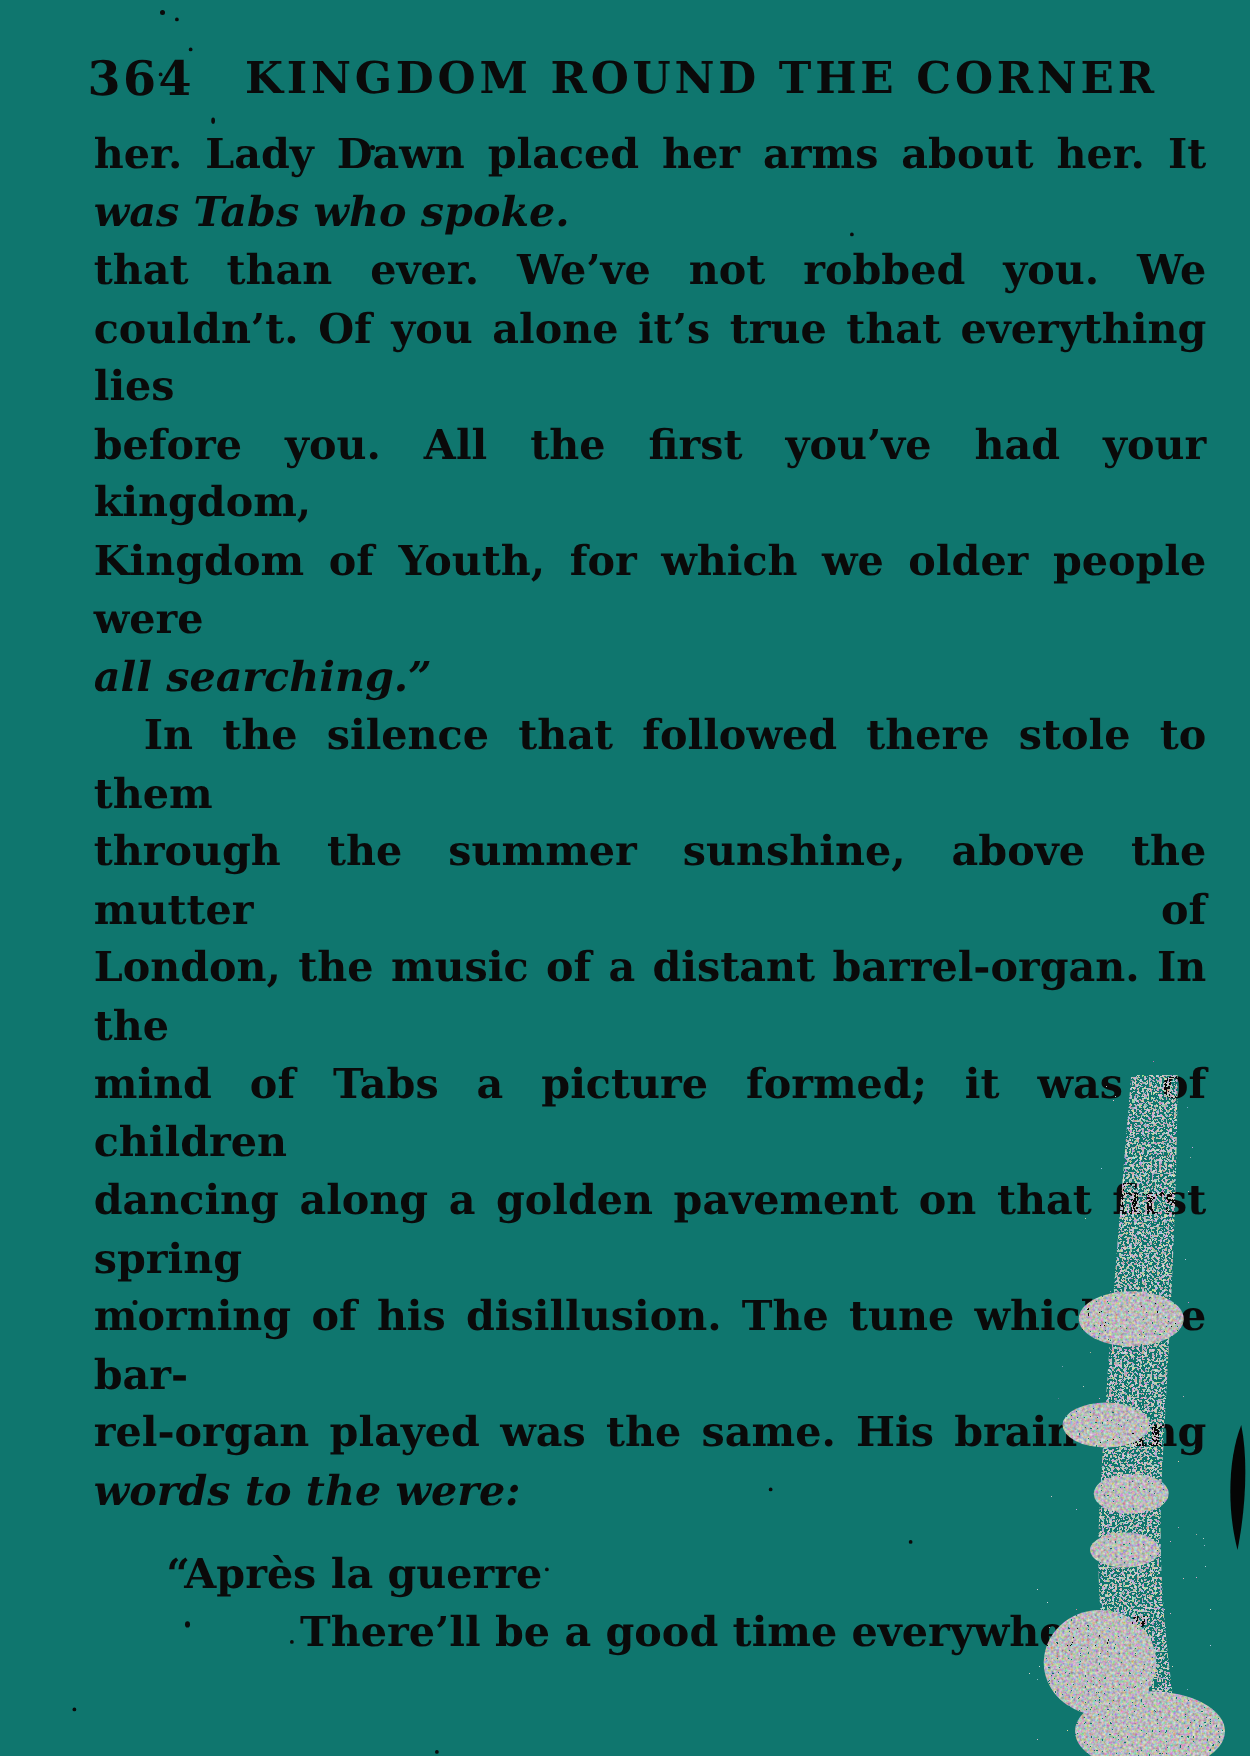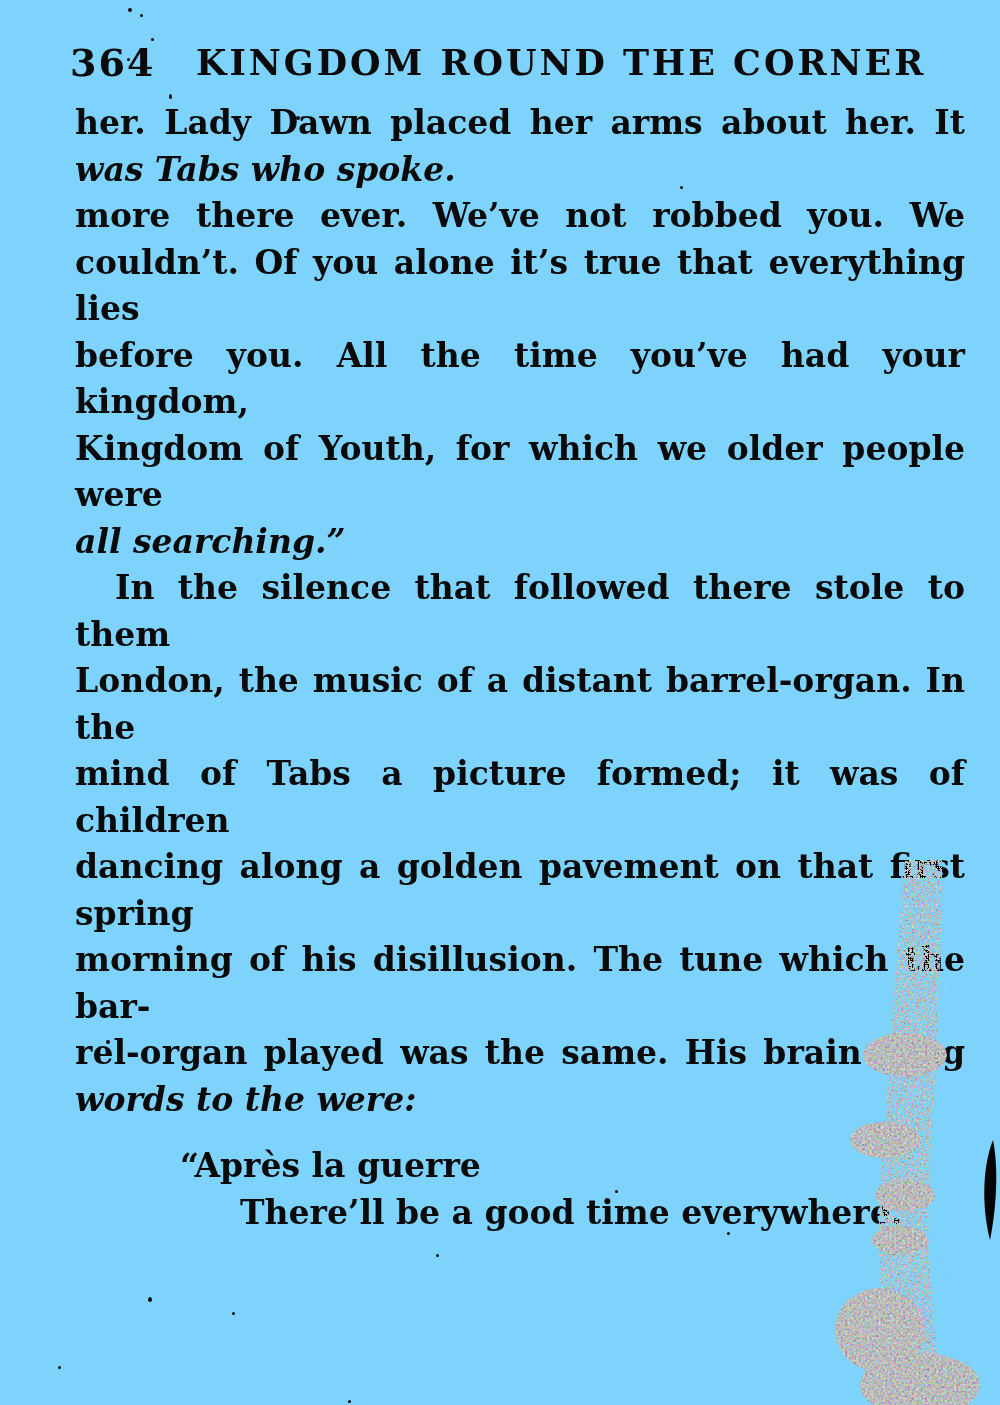--- a/index.html
+++ b/index.html
@@ -1,37 +1,37 @@
 <!DOCTYPE html>
 <html><head>
 <meta charset="utf-8">
 <style>
   html,body{margin:0;padding:0;}
   .page{
     position:relative;
     width:1000px;height:1405px;
-    background:#7dd3fc;
+    background:#0f766e;
     color:#0a0a0a;
     font-family:"DejaVu Serif","Liberation Serif",serif;
     font-weight:700;
     overflow:hidden;
   }
   .header{position:absolute;top:40px;left:0;width:100%;height:44px;}
   .pagenum{position:absolute;left:70px;top:0;font-size:38px;letter-spacing:2px;}
   .runtitle{position:absolute;left:196px;top:2px;font-size:35px;letter-spacing:3px;white-space:nowrap;}
   .body{
     position:absolute;left:75px;top:100px;width:890px;
     font-size:33px;line-height:46.5px;
   }
   .ln{text-align:justify;text-align-last:justify;white-space:normal;}
   .ln.last{text-align-last:left;font-style:italic;}
   .ln.ind{text-indent:40px;}
   .verse{margin:20px 0 28px 0;}
   .vl{text-align:left;}
-  .v1{margin-left:105px;}
+  .v1{margin-left:58px;}
   .v2{margin-left:165px;}
   .smudge{position:absolute;left:790px;top:840px;width:210px;height:565px;pointer-events:none;}
   .speck{position:absolute;background:#0a0a0a;border-radius:50%;pointer-events:none;}
   .s1{left:128px;top:8px;width:4px;height:4px;}
   .s2{left:140px;top:14px;width:3px;height:3px;}
   .s3{left:151px;top:38px;width:3px;height:3px;}
   .s4{left:296px;top:116px;width:4px;height:4px;}
   .s5{left:169px;top:94px;width:3px;height:5px;}
   .s6{left:680px;top:186px;width:3px;height:3px;}
   .s7{left:940px;top:120px;width:3px;height:3px;}
@@ -53,27 +53,28 @@
   <div class="header">
     <span class="pagenum">364</span>
     <span class="runtitle">KINGDOM ROUND THE CORNER</span>
   </div>
 
   <div class="body">
 
     <div class="ln">her.  Lady Dawn placed her arms about her.  It</div>
     <div class="ln last">was Tabs who spoke.</div>
 
-    <div class="ln">more there ever.  We’ve not robbed you.  We</div>
+    <div class="ln">that than ever.  We’ve not robbed you.  We</div>
     <div class="ln">couldn’t.  Of you alone it’s true that everything lies</div>
-    <div class="ln">before you.  All the time you’ve had your kingdom,</div>
+    <div class="ln">before you.  All the first you’ve had your kingdom,</div>
     <div class="ln">Kingdom of Youth, for which we older people were</div>
     <div class="ln last">all searching.”</div>
 
     <div class="ln ind">In the silence that followed there stole to them</div>
+    <div class="ln">through the summer sunshine, above the mutter of</div>
     <div class="ln">London, the music of a distant barrel-organ.  In the</div>
     <div class="ln">mind of Tabs a picture formed; it was of children</div>
     <div class="ln">dancing along a golden pavement on that first spring</div>
     <div class="ln">morning of his disillusion.  The tune which the bar-</div>
     <div class="ln">rel-organ played was the same.  His brain sang</div>
     <div class="ln last">words to the were:</div>
 
     <div class="verse">
       <div class="vl v1">“Après la guerre</div>
       <div class="vl v2">There’ll be a good time everywhere.”</div>

